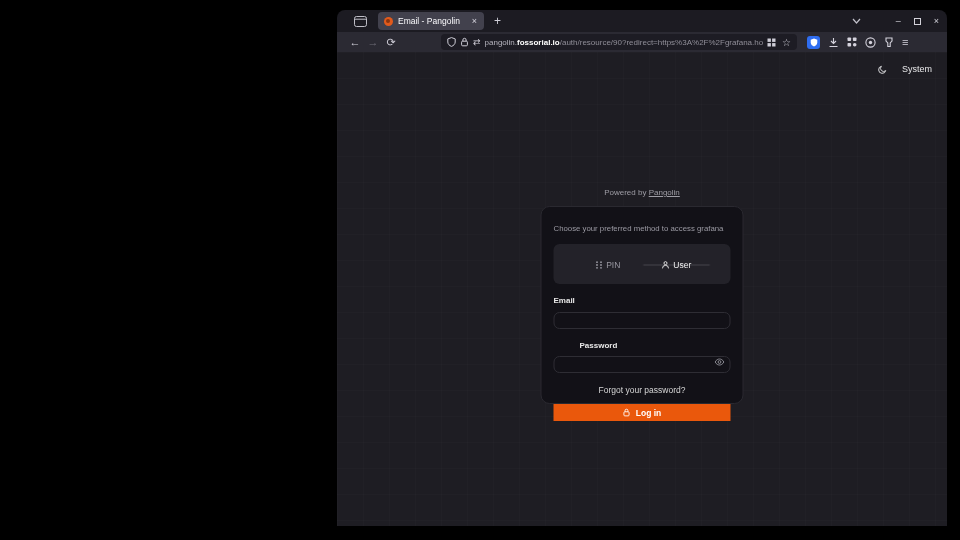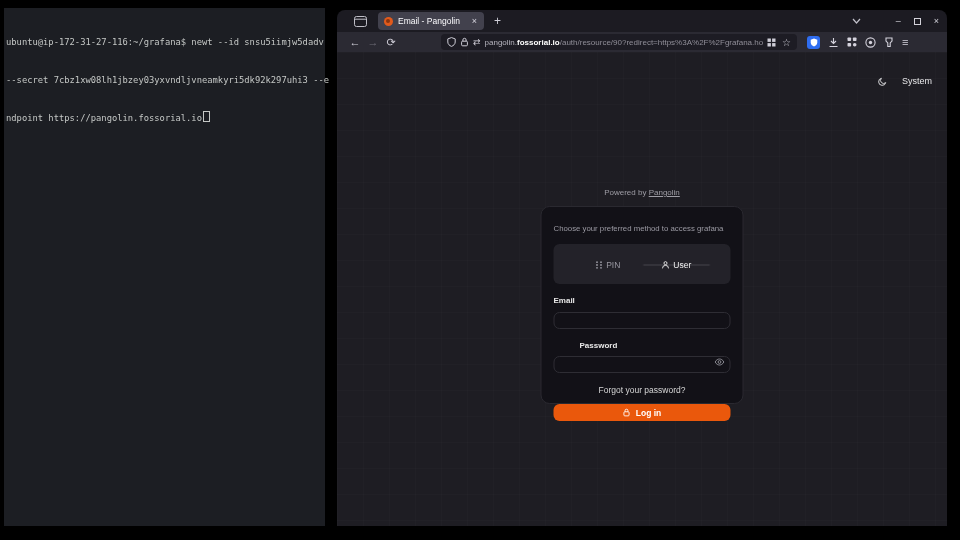--- a/index.html
+++ b/index.html
@@ -41,54 +41,49 @@
   .ext-icons{margin-left:10px;display:flex;gap:8px;align-items:center;color:#d5d3dd;}
   .bw{width:13px;height:13px;background:#2f6df0;border-radius:3px;display:flex;align-items:center;justify-content:center;}
   .star{font-size:10px;color:#cfced8;}
   .menu{font-size:11px;letter-spacing:0;color:#d5d3dd;}
 
   
   .content{position:absolute;left:0;top:42px;right:0;bottom:0;background:#1e1d23;
      background-image:linear-gradient(rgba(255,255,255,0.012) 1px,transparent 1px),
                       linear-gradient(90deg,rgba(255,255,255,0.012) 1px,transparent 1px);
      background-size:26px 26px;}
-  .theme-toggle{position:absolute;top:24px;right:15px;display:flex;align-items:center;gap:15px;
+  .theme-toggle{position:absolute;top:12px;right:15px;display:flex;align-items:center;gap:15px;
                 color:#e8e8ea;font-size:9px;}
   .auth{position:absolute;left:50%;transform:translateX(-50%);top:136px;width:203px;}
   .powered{text-align:center;font-size:8px;color:#9e9da5;margin-bottom:9px;}
   .powered a{color:#9e9da5;text-decoration:underline;}
   .card{background:#121117;border:1px solid #2a2930;border-radius:9px;padding:12px;box-sizing:border-box;height:198px;}
   .card-title{font-size:13.5px;font-weight:bold;color:#fafafa;letter-spacing:0.1px;}
   .card-sub{font-size:7.8px;color:#9b9aa3;margin-top:5px;}
   .seg{margin-top:11px;background:#232229;border-radius:6px;padding:20px;display:flex;height:20px;box-sizing:border-box;}
   .seg-tab{flex:1;display:flex;align-items:center;justify-content:center;gap:4px;font-size:8.5px;
            color:#9a99a2;border-radius:4px;border:1px solid transparent;box-sizing:border-box;}
   .seg-tab.active{background:#0d0c11;border-color:#34333a;color:#f2f2f2;}
   .field-label{font-size:8px;font-weight:bold;color:#e8e8e8;margin-top:12px;}
   .field-label.pwd{padding-left:26px;}
   .inputwrap{position:relative;margin-top:4px;}
   .input{width:100%;height:17px;border:1px solid #2e2d34;border-radius:6px;background:transparent;
          box-sizing:border-box;color:#e8e8e8;font-size:8.5px;padding:0 6px;outline:none;}
   .eye{position:absolute;right:6px;top:4px;color:#8a8a92;display:flex;}
   .forgot{text-align:center;margin-top:12px;font-size:8.5px;color:#d6d6d6;}
-  .login{margin-top:9px;height:17px;background:#ea580c;border:none;border-radius:6px;width:100%;
+  .login{margin-top:9px;height:17px;background:#ea580c;border:none;border-radius:0;width:100%;
          display:flex;align-items:center;justify-content:center;gap:5px;color:#fff;
          font-size:8.5px;font-weight:bold;font-family:"Liberation Sans",sans-serif;}
   svg{display:block;}
 </style>
 </head>
 <body>
 
 <div class="stage">
 
-  <div class="terminal">
-    <div>ubuntu@ip-172-31-27-116:~/grafana$ newt --id snsu5iimjw5dadv</div>
-    <div>--secret 7cbz1xw08lh1jbzey03yxvndljvneamkyri5dk92k297uhi3 --e</div>
-    <div><span>ndpoint https://pangolin.fossorial.io</span><span class="cursor"></span></div>
-  </div>
 
   <div class="browser">
 
     <div class="tabbar">
       <span class="ffview">
         <svg width="13" height="11" viewBox="0 0 13 11">
             <rect x="0.5" y="0.5" width="12" height="10" rx="2" fill="none" stroke="#bfbec7"></rect>
             <line x1="0.5" y1="3.2" x2="12.5" y2="3.2" stroke="#bfbec7"></line>
           </svg>
       </span>

